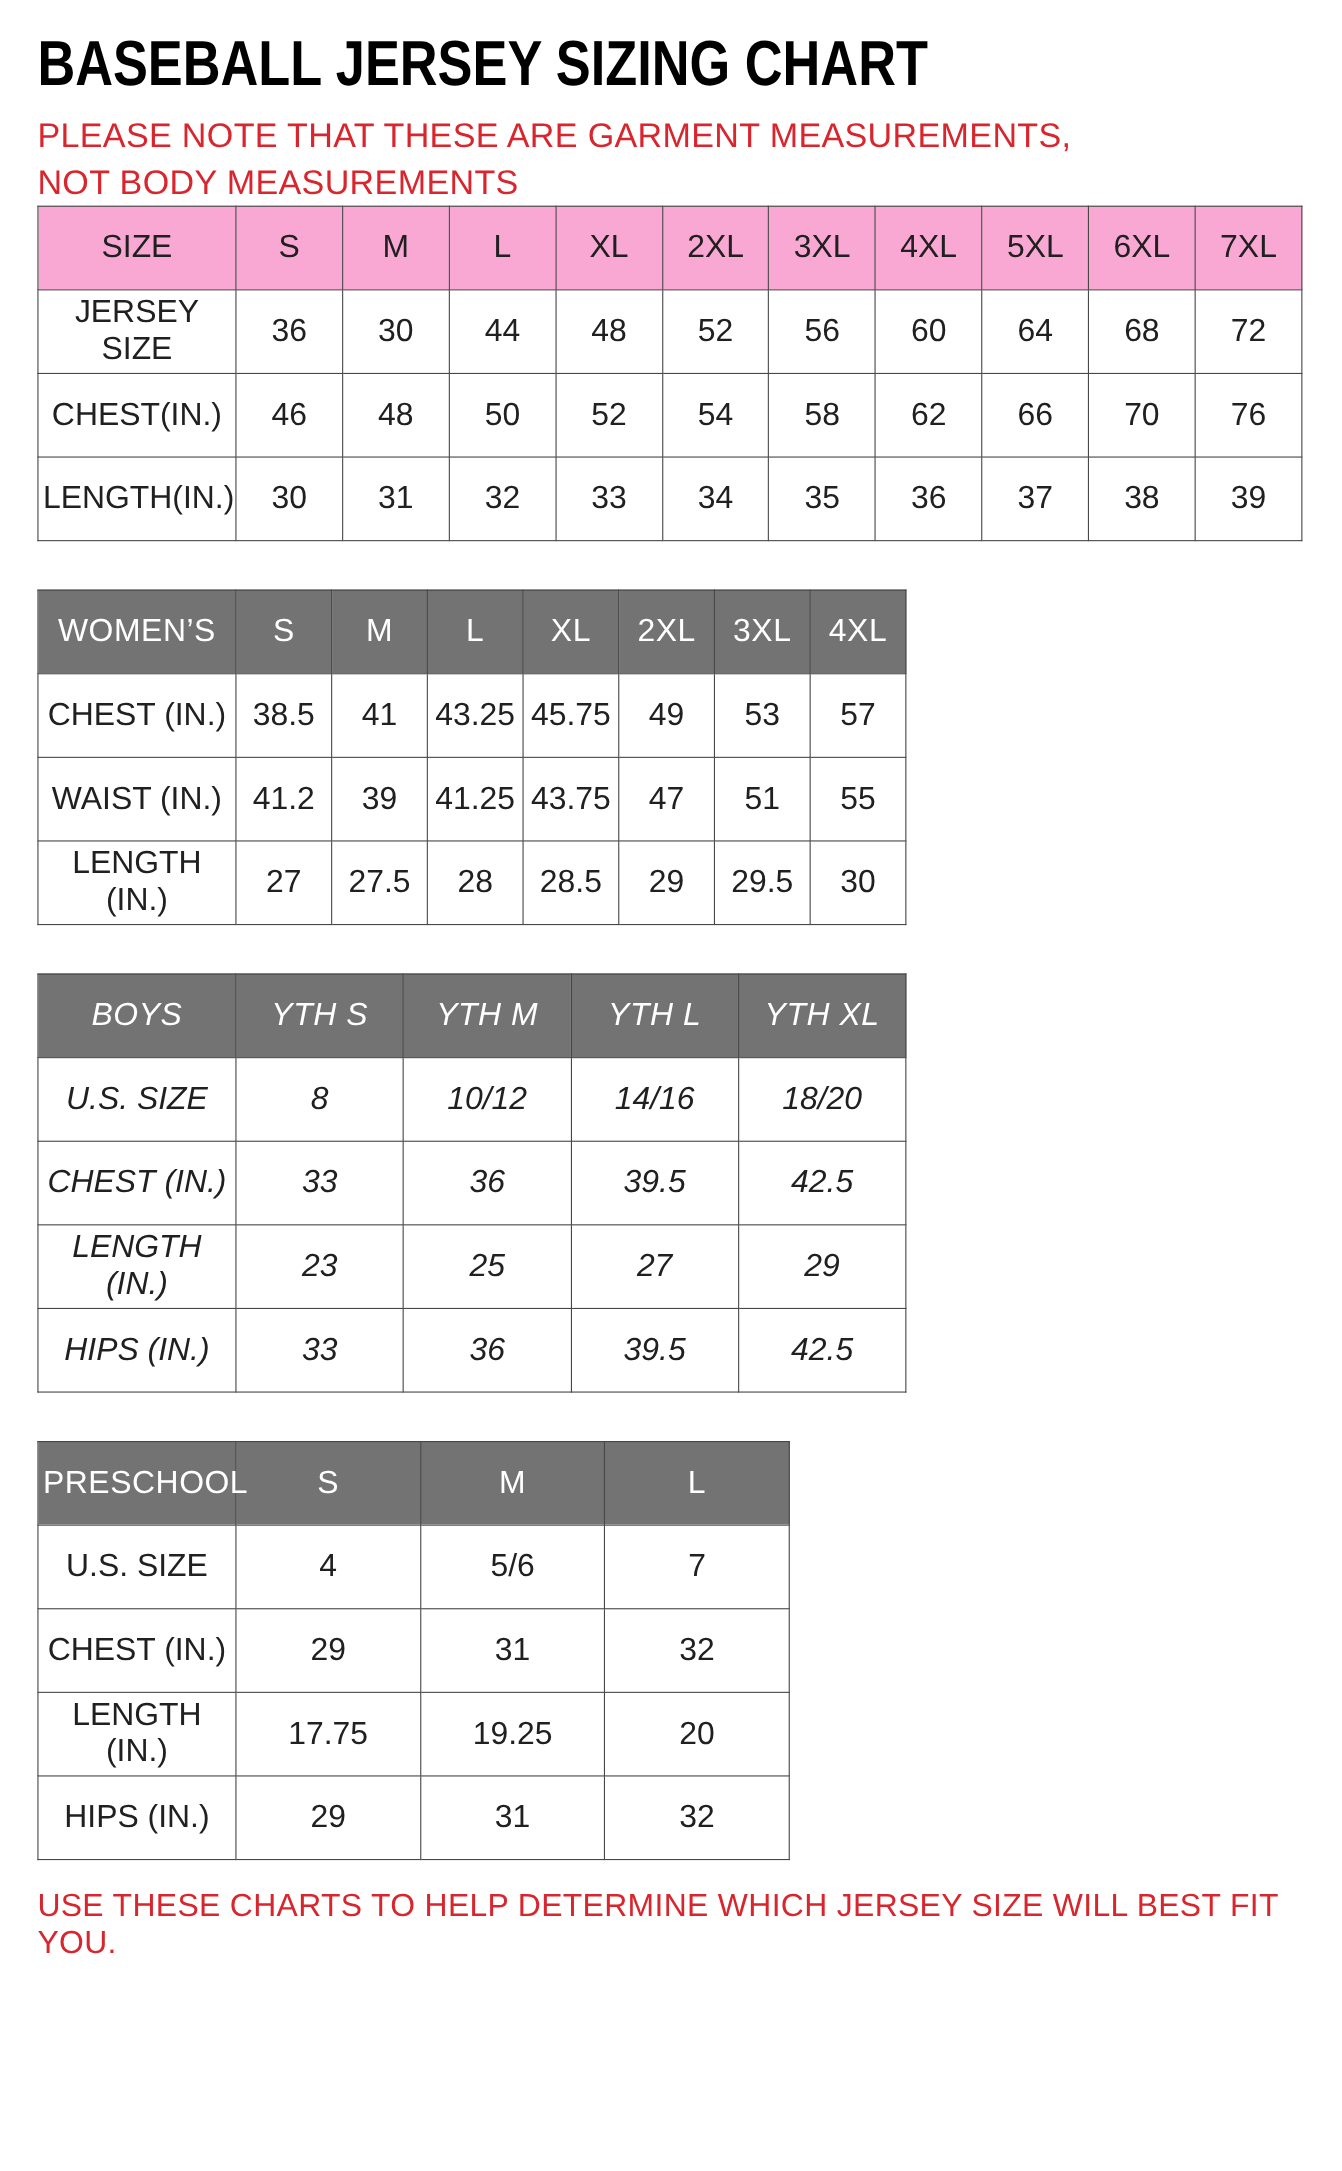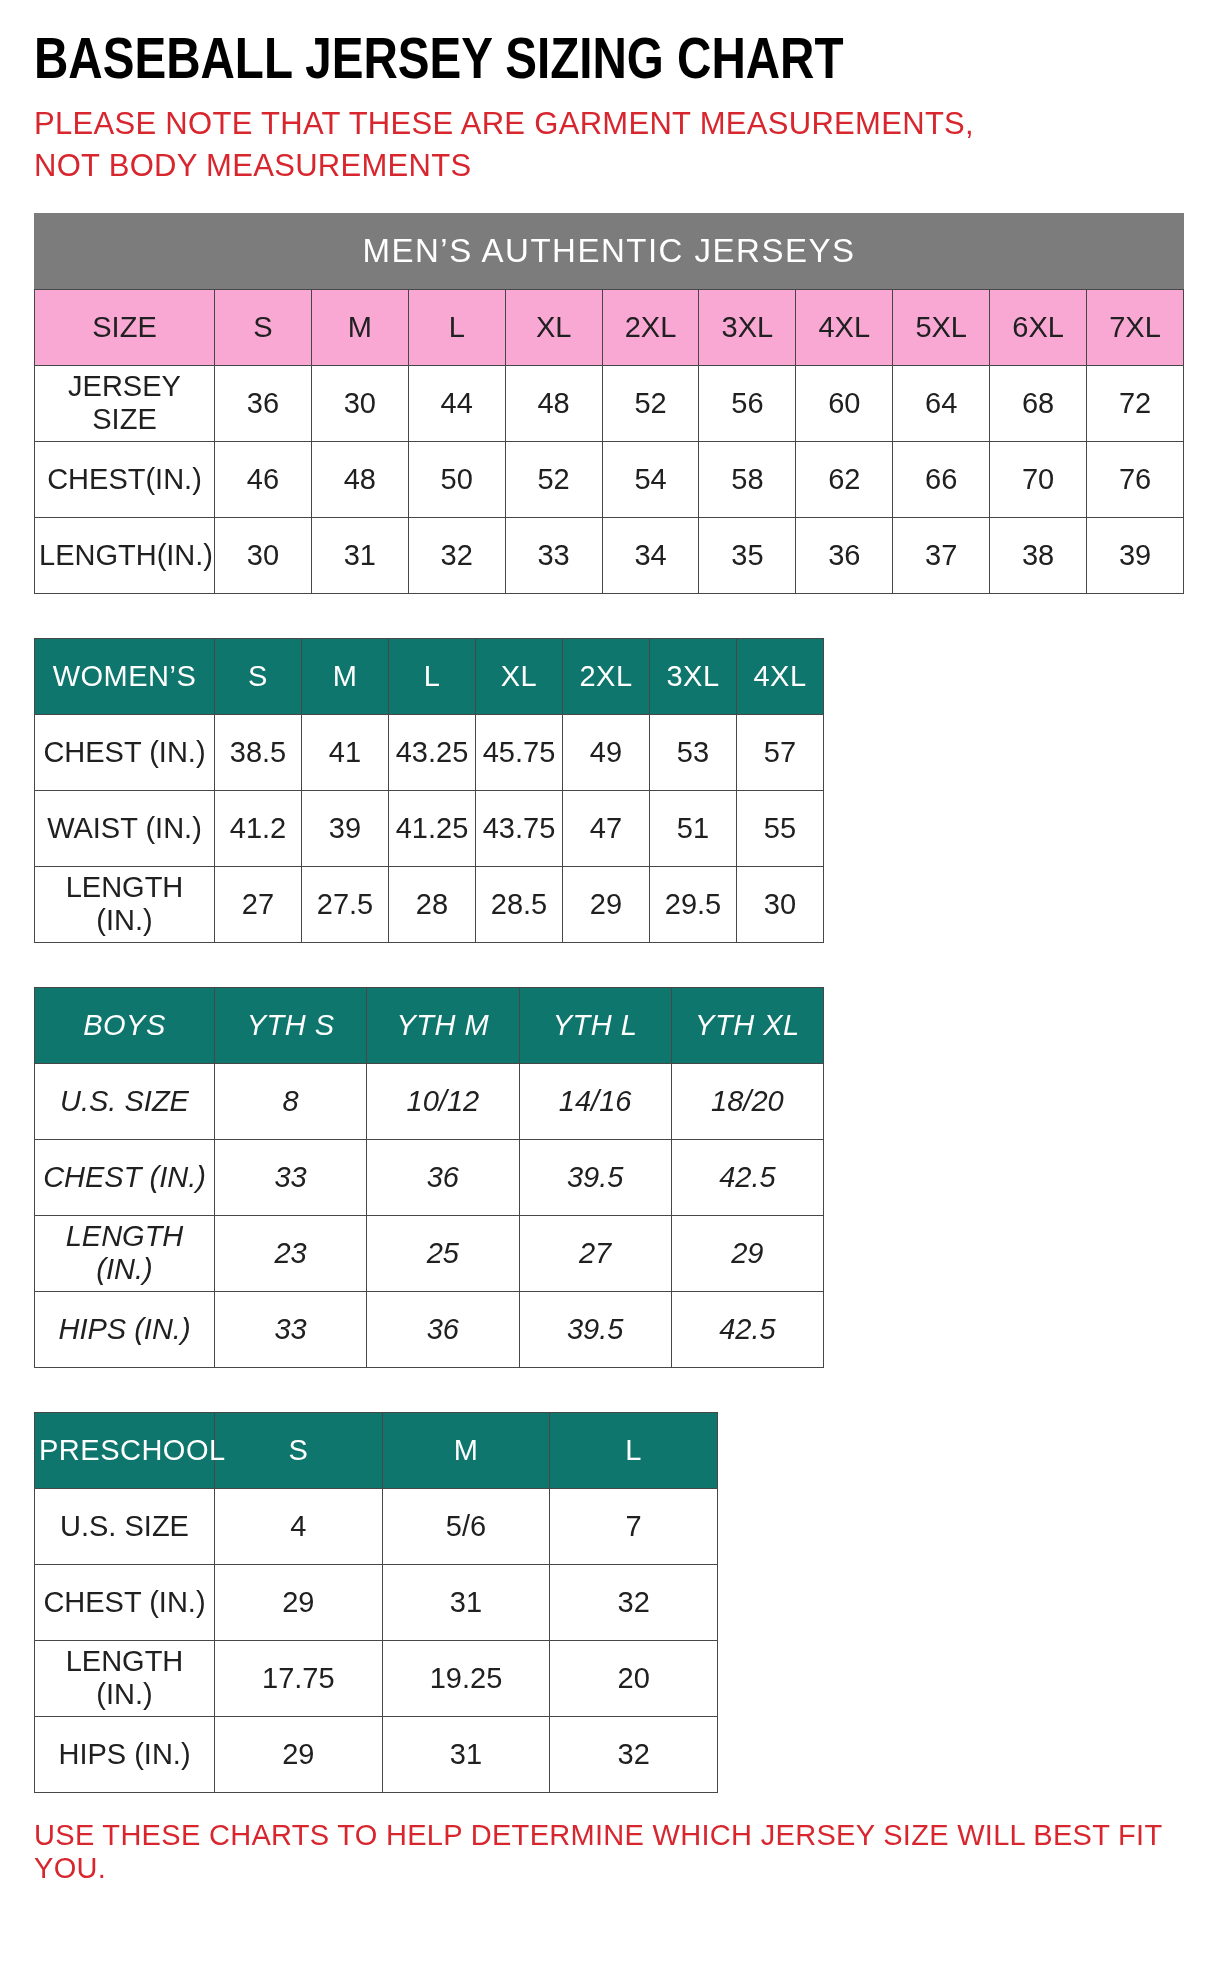--- a/index.html
+++ b/index.html
@@ -67,21 +67,21 @@
     padding: 0 4px;
     text-align: center;
     vertical-align: middle;
     font-size: 29px;
     font-weight: 400;
     line-height: 1.15;
     color: #202020;
     background: #ffffff;
   }
   table.gray-head tr.hdr th {
-    background: #0f766e;
+    background: #737373;
     color: #ffffff;
     letter-spacing: 0.5px;
   }
   table.white-head tr.hdr th {
     background: #f9a8d4;
     color: #202020;
   }
   .footer {
     margin: 26px 0 36px 0;
     color: #d8262e;
@@ -91,21 +91,20 @@
 </style>
 </head>
 <body>
 
 <div class="page">
 
   <h1 class="title">BASEBALL JERSEY SIZING CHART</h1>
 
   <p class="note">PLEASE NOTE THAT THESE ARE GARMENT MEASUREMENTS, NOT BODY MEASUREMENTS</p>
 
-  <div class="mens-caption">MEN’S AUTHENTIC JERSEYS</div>
 
   <table class="t-mens white-head">
       <colgroup>
         <col class="col-label">
         <col class="col-data">
         <col class="col-data">
         <col class="col-data">
         <col class="col-data">
         <col class="col-data">
         <col class="col-data">

